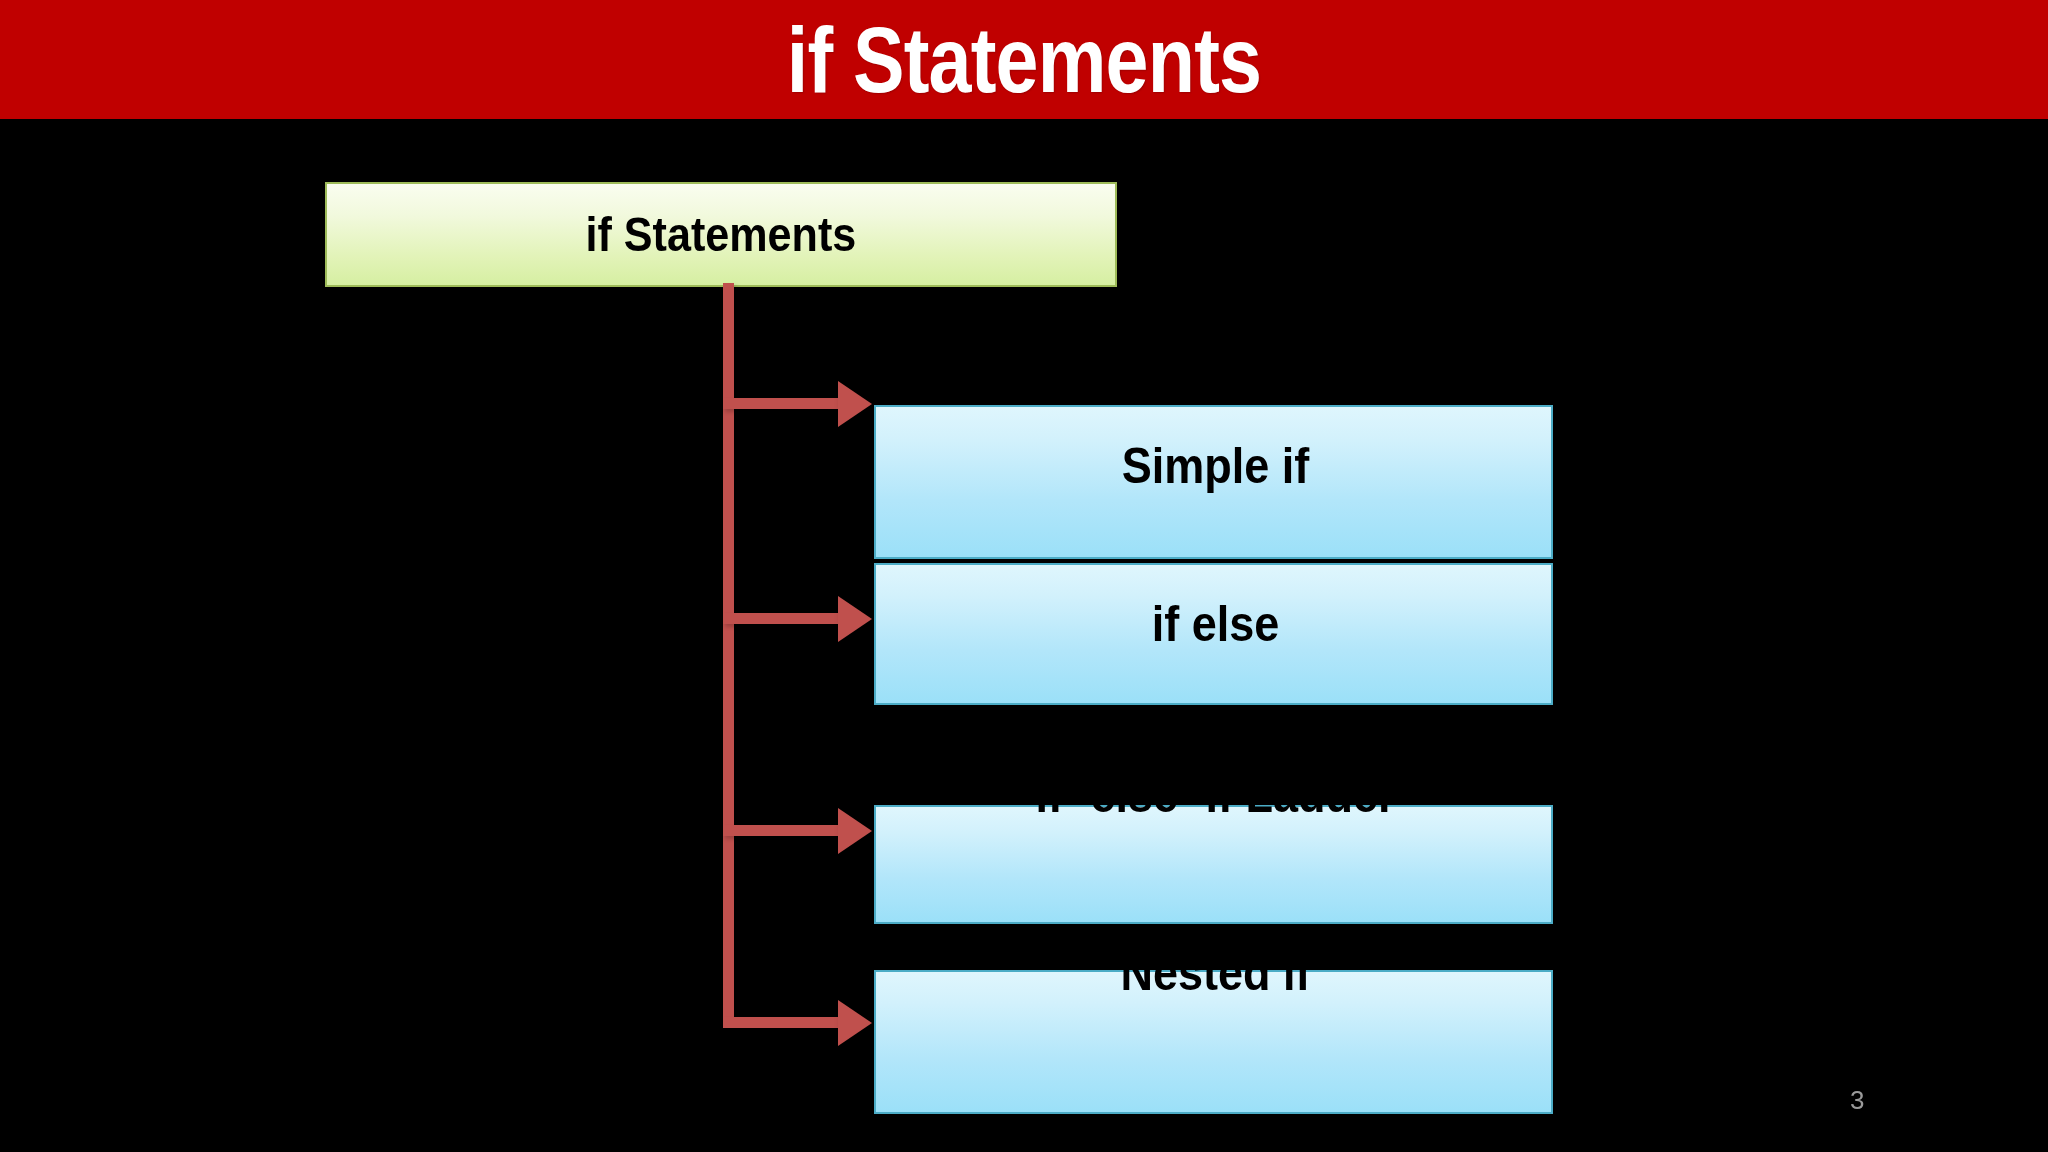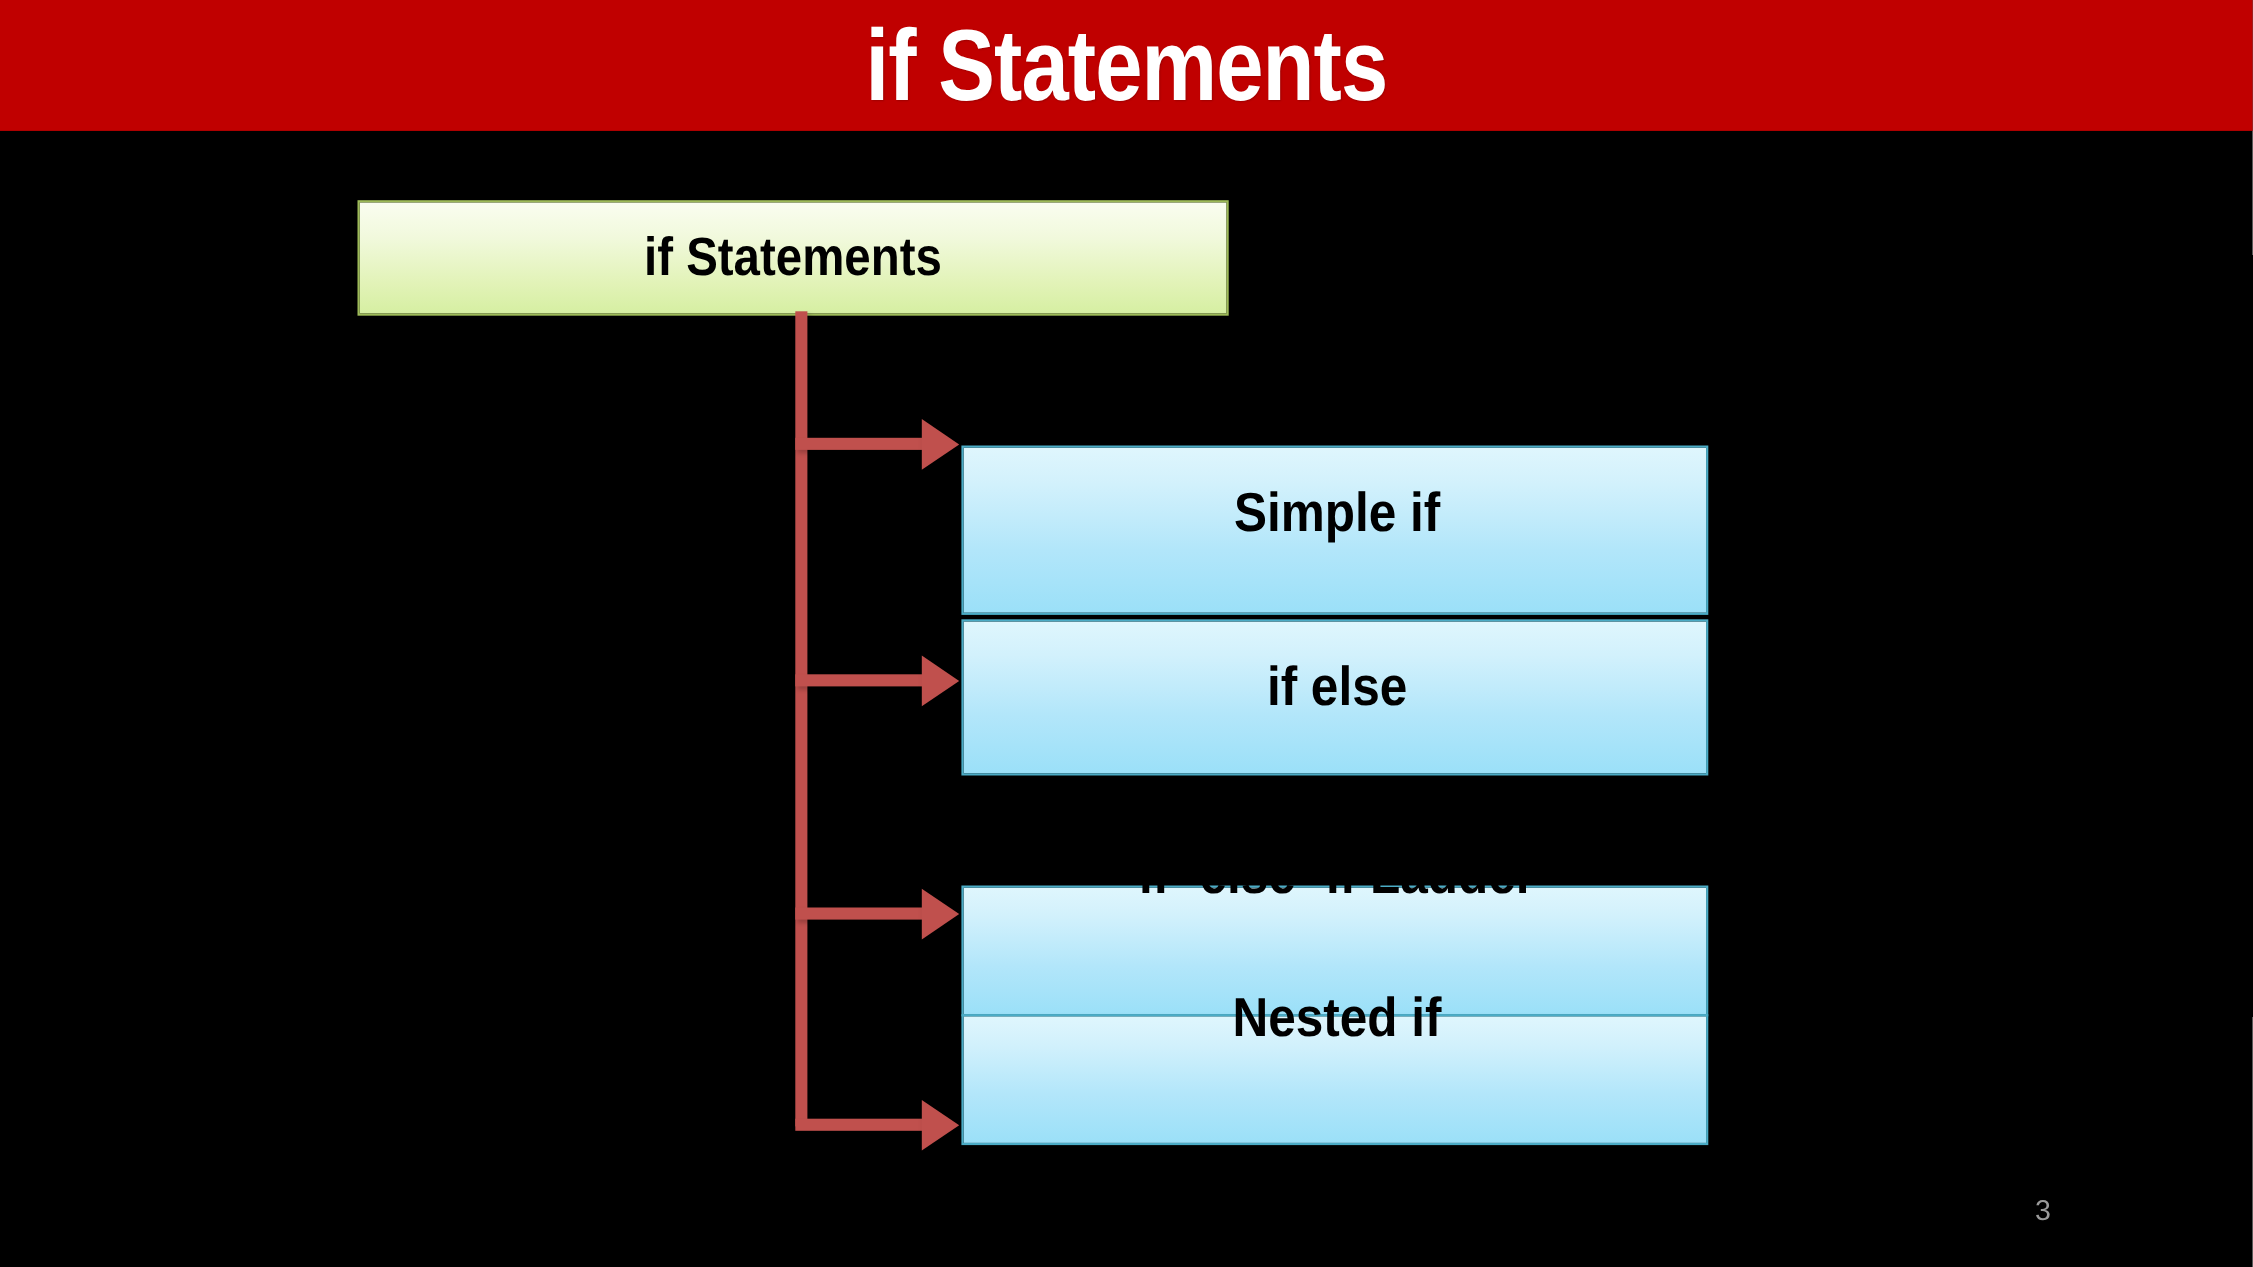--- a/index.html
+++ b/index.html
@@ -97,21 +97,21 @@
     color: #000000;
     line-height: 1;
     white-space: nowrap;
     transform: scaleX(0.9);
   }
 
   
   #leaf-0 { top: 365px;  height: 154px; margin-top: 40px; }
   #leaf-1 { top: 563px;  height: 142px; }
   #leaf-2 { top: 805px;  height: 119px; }
-  #leaf-3 { top: 922px;  height: 119px; }
+  #leaf-3 { top: 970px;  height: 144px; }
 
   
   #leaf-0 .node-label { top: 34px; }
   #leaf-1 .node-label { top: 34px; }
   #leaf-2 .node-label { top: -37px; }
   #leaf-3 .node-label { top: -24px; }
 
   
   .connector-trunk {
     position: absolute;

